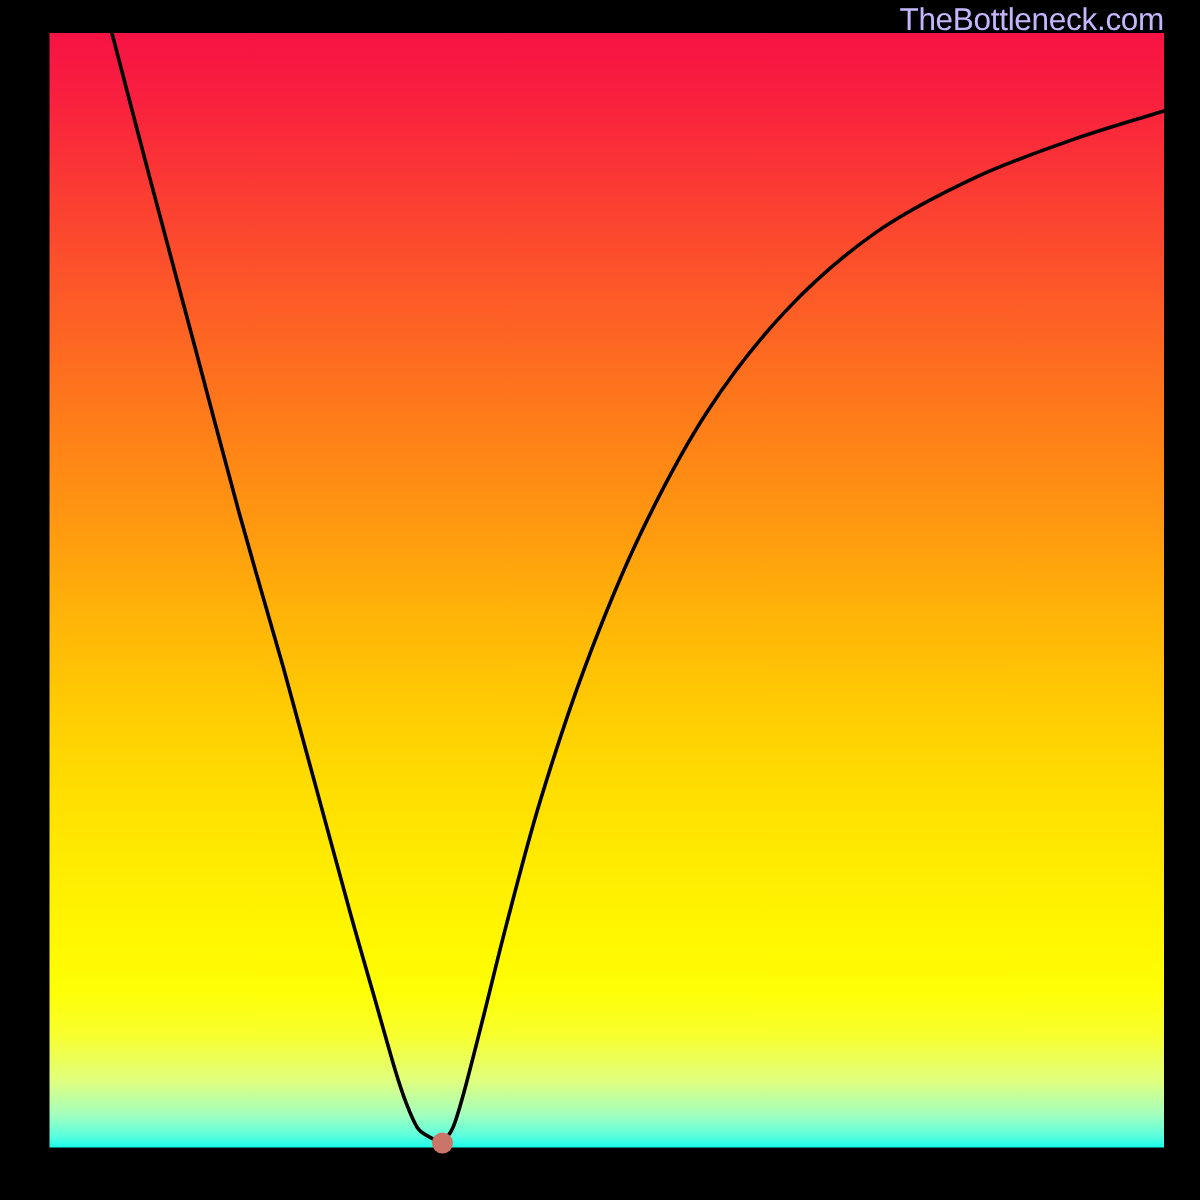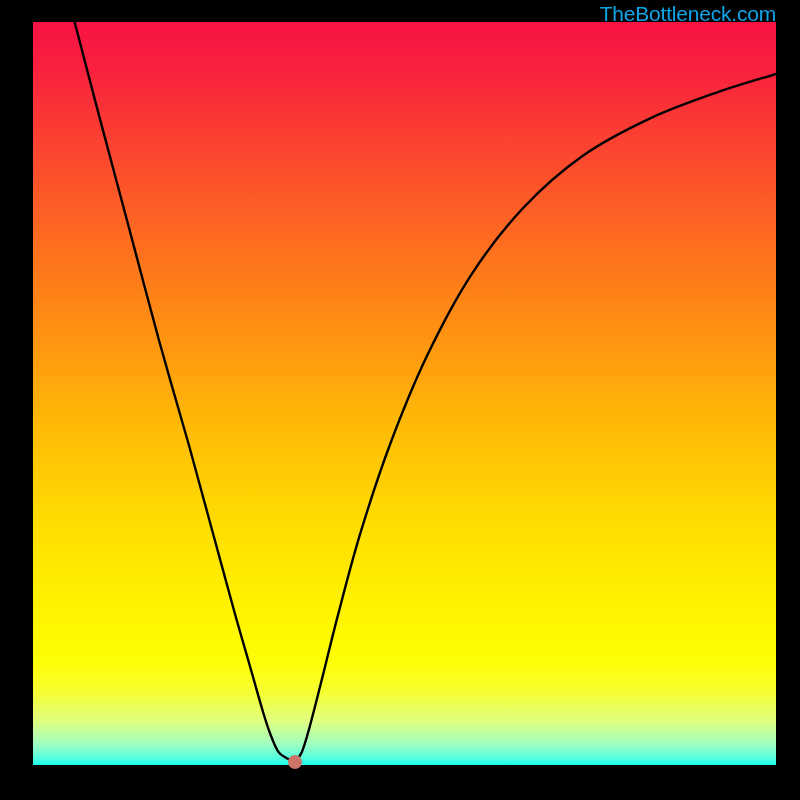--- a/index.html
+++ b/index.html
@@ -44,21 +44,21 @@
       #e0ff7f 94%,
       #a5ffbd 97%,
       #59ffde 99%,
       #18ffeb 100%
     );
   }
   .watermark {
     position: absolute;
     top: 2px;
     right: 24px;
-    color: #0ea5e9;
+    color: #c4b5fd;
     font-size: 21px;
     font-weight: 500;
     letter-spacing: -0.2px;
   }
   svg.curve {
     position: absolute;
     left: 0; top: 0;
     width: 100%; height: 100%;
     overflow: visible;
   }

